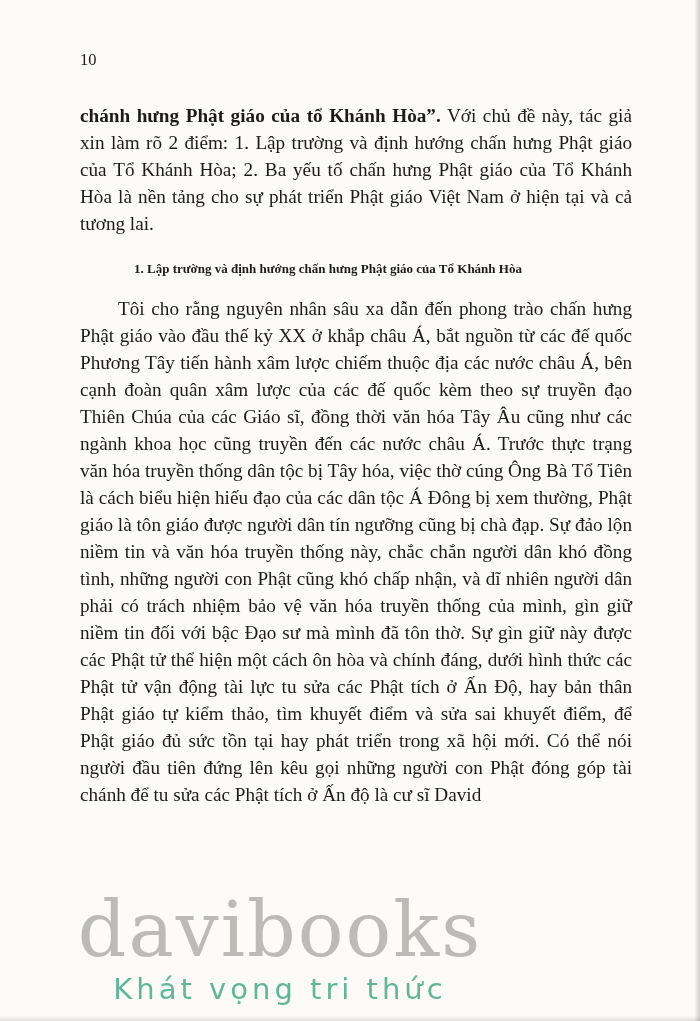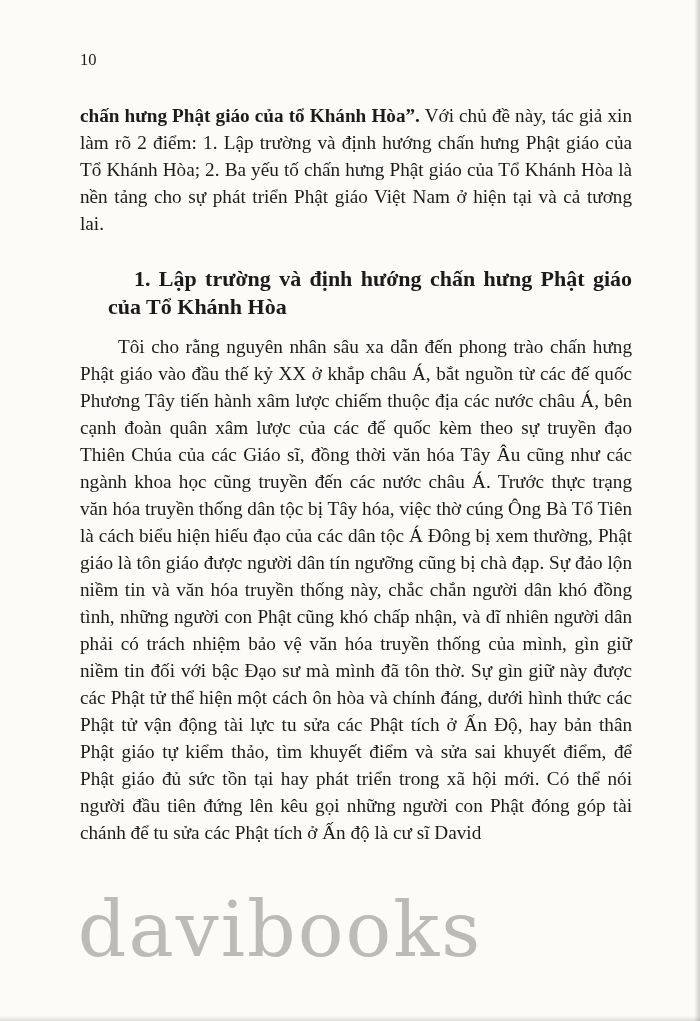--- a/index.html
+++ b/index.html
@@ -70,24 +70,24 @@
   p.para.cont {
     text-indent: 0;
   }
   p.para.indented {
     text-indent: 38px;
   }
   .bold-lead {
     font-weight: bold;
   }
   h2.section-heading {
-    font-size: 22px;
+    font-size: 13px;
     line-height: 28px;
     font-weight: bold;
-    margin: 28px 0 12px 28px;
+    margin: 18px 0 12px 28px;
     text-indent: 26px;
     text-align: justify;
   }
   .watermark {
     position: absolute;
     left: 0;
     top: 890px;
     width: 560px;
     text-align: center;
     pointer-events: none;
@@ -115,27 +115,28 @@
 
   <div class="content">
 
     <div class="running-header">
       <span class="page-num">10</span>
     </div>
 
     <div class="body-text">
 
       <p class="para cont">
-        <span class="bold-lead">chấn hưng Phật giáo của tổ Khánh Hòa”.</span><span> Với chủ đề này, tác giả xin làm rõ 2 điểm: 1. Lập trường và định hướng chấn hưng Phật giáo của Tổ Khánh Hòa; 2. Ba yếu tố chấn hưng Phật giáo của Tổ Khánh Hòa là nền tảng cho sự phát triển Phật giáo Việt Nam ở hiện tại và cả tương lai.</span>
+        <span class="bold-lead">chánh hưng Phật giáo của tổ Khánh Hòa”.</span><span> Với chủ đề này, tác giả xin làm rõ 2 điểm: 1. Lập trường và định hướng chấn hưng Phật giáo của Tổ Khánh Hòa; 2. Ba yếu tố chấn hưng Phật giáo của Tổ Khánh Hòa là nền tảng cho sự phát triển Phật giáo Việt Nam ở hiện tại và cả tương lai.</span>
       </p>
 
       <h2 class="section-heading">1. Lập trường và định hướng chấn hưng Phật giáo của Tổ Khánh Hòa</h2>
 
       <p class="para indented">Tôi cho rằng nguyên nhân sâu xa dẫn đến phong trào chấn hưng Phật giáo vào đầu thế kỷ XX ở khắp châu Á, bắt nguồn từ các đế quốc Phương Tây tiến hành xâm lược chiếm thuộc địa các nước châu Á, bên cạnh đoàn quân xâm lược của các đế quốc kèm theo sự truyền đạo Thiên Chúa của các Giáo sĩ, đồng thời văn hóa Tây Âu cũng như các ngành khoa học cũng truyền đến các nước châu Á. Trước thực trạng văn hóa truyền thống dân tộc bị Tây hóa, việc thờ cúng Ông Bà Tổ Tiên là cách biểu hiện hiếu đạo của các dân tộc Á Đông bị xem thường, Phật giáo là tôn giáo được người dân tín ngưỡng cũng bị chà đạp. Sự đảo lộn niềm tin và văn hóa truyền thống này, chắc chắn người dân khó đồng tình, những người con Phật cũng khó chấp nhận, và dĩ nhiên người dân phải có trách nhiệm bảo vệ văn hóa truyền thống của mình, gìn giữ niềm tin đối với bậc Đạo sư mà mình đã tôn thờ. Sự gìn giữ này được các Phật tử thể hiện một cách ôn hòa và chính đáng, dưới hình thức các Phật tử vận động tài lực tu sửa các Phật tích ở Ấn Độ, hay bản thân Phật giáo tự kiểm thảo, tìm khuyết điểm và sửa sai khuyết điểm, để Phật giáo đủ sức tồn tại hay phát triển trong xã hội mới. Có thể nói người đầu tiên đứng lên kêu gọi những người con Phật đóng góp tài chánh để tu sửa các Phật tích ở Ấn độ là cư sĩ David</p>
 
     </div>
   </div>
 
   <div class="watermark">
     <div class="wm-name">davibooks</div>
+    <div class="wm-slogan">Khát vọng tri thức</div>
   </div>
 
 </div>
 
 </body></html>

